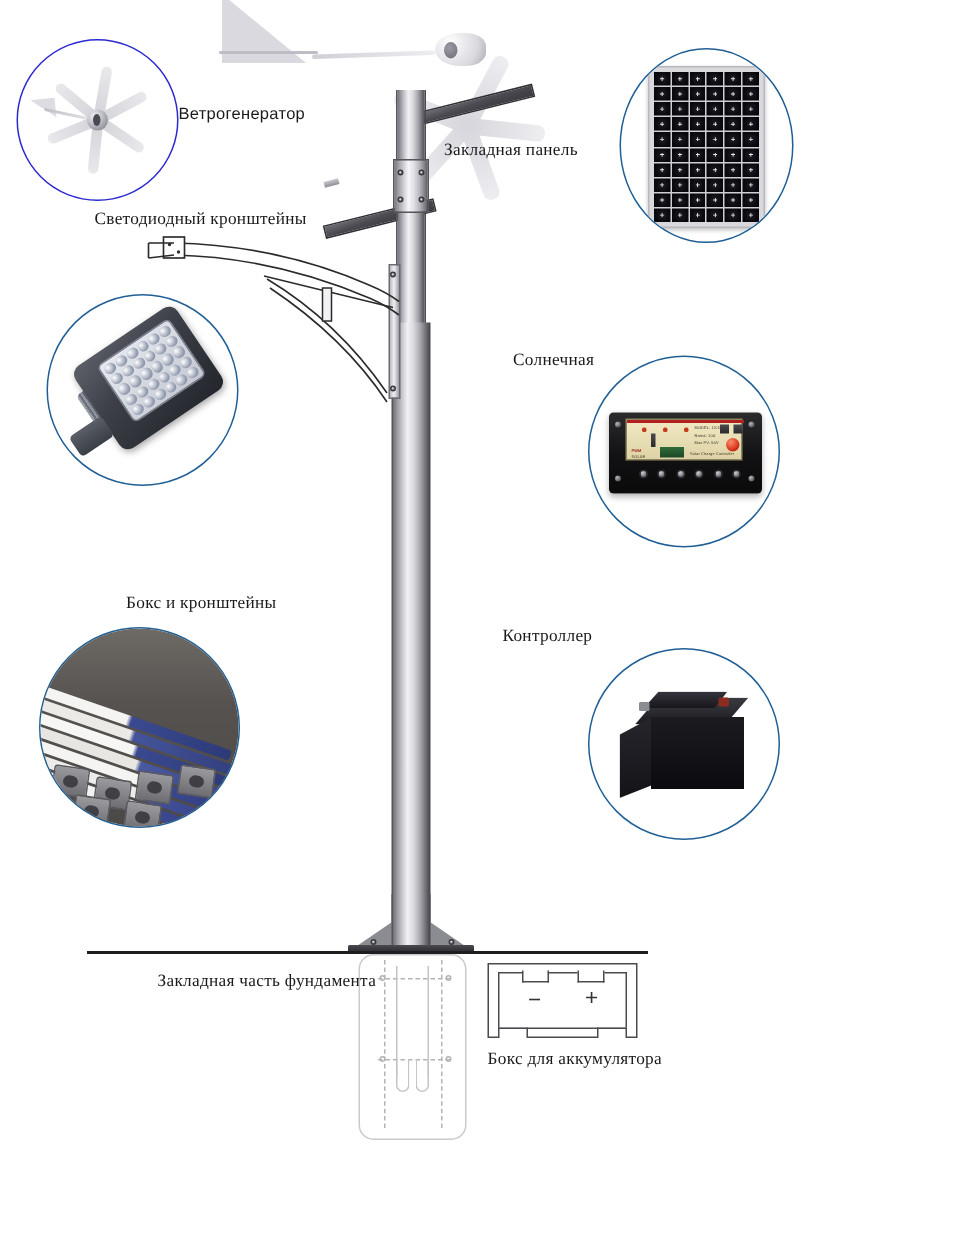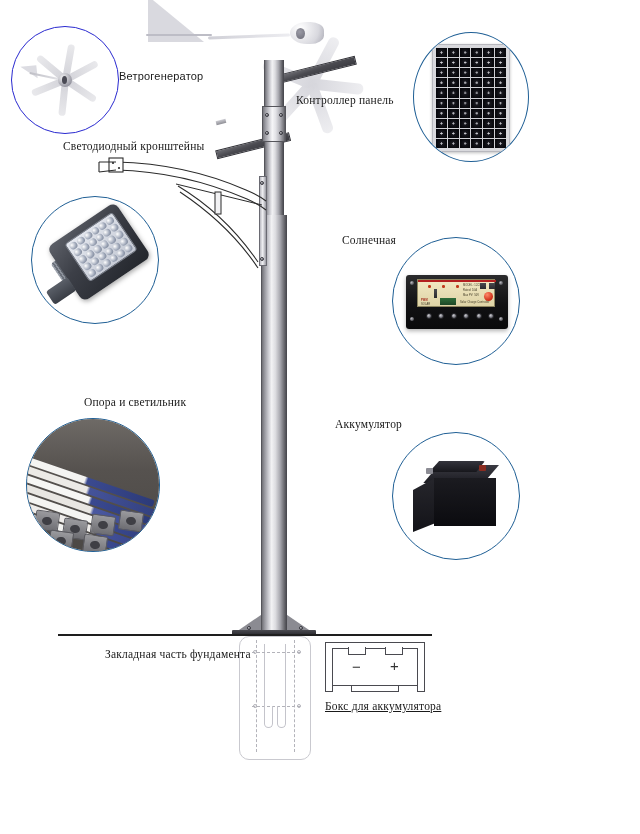--- a/index.html
+++ b/index.html
@@ -506,21 +506,21 @@
           <div class="sp-cell"></div>
         <div class="sp-cell"></div>
           <div class="sp-cell"></div>
           <div class="sp-cell"></div>
           <div class="sp-cell"></div>
           <div class="sp-cell"></div>
           <div class="sp-cell"></div>
       </div>
     </div>
   </div>
-  <div class="label" style="left:296px; top:94px;">Контроллер панель</div>
+  <div class="label" style="left:296px; top:94px;">Закладная панель</div>
 
   <div class="pole" style="left:264px; top:60px; width:20px; height:215px;"></div>
   <div class="pole" style="left:261px; top:215px; width:26px; height:400px;"></div>
 
   <div class="pole-collar" style="left:262px; top:106px; width:24px; height:36px;"></div>
   <div class="bolt" style="left:265px; top:113px;"></div>
   <div class="bolt" style="left:279px; top:113px;"></div>
   <div class="bolt" style="left:265px; top:131px;"></div>
   <div class="bolt" style="left:279px; top:131px;"></div>
 
@@ -618,35 +618,35 @@
       <div class="ctrl-strip" style="left:71px; top:3px; width:6px; height:6px;"></div>
     </div>
     <div class="ctrl-term" style="left:33px; top:75px; width:6px; height:6px;"></div>
     <div class="ctrl-term" style="left:45px; top:75px; width:6px; height:6px;"></div>
     <div class="ctrl-term" style="left:58px; top:75px; width:6px; height:6px;"></div>
     <div class="ctrl-term" style="left:70px; top:75px; width:6px; height:6px;"></div>
     <div class="ctrl-term" style="left:83px; top:75px; width:6px; height:6px;"></div>
     <div class="ctrl-term" style="left:95px; top:75px; width:6px; height:6px;"></div>
   </div>
 
-  <div class="label" style="left:335px; top:418px;">Аккумулятор</div>
+  <div class="label" style="left:335px; top:418px;">Контроллер</div>
 
   <div class="callout steel" style="left:392px; top:432px; width:128px; height:128px;">
     <div class="bat-top" style="left:20px; top:32px; width:86px; height:18px;
                 clip-path: polygon(12% 100%, 30% 0%, 100% 0%, 82% 100%);"></div>
     <div class="bat-lid" style="left:30px; top:28px; width:62px; height:11px;
                 clip-path: polygon(10% 100%, 26% 0%, 100% 0%, 86% 100%);"></div>
     <div class="bat-term" style="left:33px; top:35px; width:7px; height:6px; background:#8c8c94;"></div>
     <div class="bat-term" style="left:86px; top:32px; width:7px; height:6px; background:#8a2c20;"></div>
     <div class="bat-side" style="left:20px; top:45px; width:22px; height:54px;
                 clip-path: polygon(0% 22%, 100% 0%, 100% 84%, 0% 100%);"></div>
     <div class="bat-front" style="left:41px; top:45px; width:62px; height:48px;"></div>
   </div>
 
-  <div class="label" style="left:84px; top:396px;">Опора и светильник</div>
+  <div class="label" style="left:84px; top:396px;">Бокс и кронштейны</div>
 
   <div class="callout steel" style="left:26px; top:418px; width:134px; height:134px;">
     <div class="opora-bg"></div>
 
     <div class="opora-rod" style="left:-16px; top:32px; width:152px; height:7px; background:linear-gradient(90deg,#f4f4f2 0%,#f4f4f2 52%,#3b4a90 54%,#2c3a78 100%); transform:rotate(19deg);"></div>
     <div class="opora-rod" style="left:-14px; top:42px; width:152px; height:7px; background:linear-gradient(90deg,#eceae6 0%,#eceae6 52%,#45539a 54%,#32407f 100%); transform:rotate(19deg);"></div>
     <div class="opora-rod" style="left:-12px; top:52px; width:152px; height:7px; background:linear-gradient(90deg,#f6f6f4 0%,#f6f6f4 52%,#3a4990 54%,#2b3977 100%); transform:rotate(19deg);"></div>
     <div class="opora-rod" style="left:-10px; top:62px; width:152px; height:7px; background:linear-gradient(90deg,#e8e6e2 0%,#e8e6e2 52%,#4a58a0 54%,#36448a 100%); transform:rotate(19deg);"></div>
     <div class="opora-rod" style="left:-8px;  top:72px; width:152px; height:7px; background:linear-gradient(90deg,#f4f4f2 0%,#f4f4f2 52%,#3d4c94 54%,#2e3c7c 100%); transform:rotate(19deg);"></div>
     <div class="opora-rod" style="left:-6px;  top:82px; width:152px; height:7px; background:linear-gradient(90deg,#eeecea 0%,#eeecea 52%,#44529c 54%,#333f82 100%); transform:rotate(19deg);"></div>
@@ -685,15 +685,15 @@
 
   <div class="bbox-outer" style="left:325px; top:642px; width:100px; height:50px;"></div>
   <div class="bbox-inner" style="left:332px; top:648px; width:86px; height:38px;"></div>
   <div class="bbox-tab" style="left:348px; top:647px; width:18px; height:8px;"></div>
   <div class="bbox-tab" style="left:385px; top:647px; width:18px; height:8px;"></div>
   <div class="bbox-foot" style="left:332px; top:685px; width:20px; height:7px;"></div>
   <div class="bbox-foot" style="left:398px; top:685px; width:20px; height:7px;"></div>
   <div class="bbox-sign" style="left:352px; top:659px;">−</div>
   <div class="bbox-sign" style="left:390px; top:658px;">+</div>
 
-  <div class="label" style="left:325px; top:700px;text-decoration:underline;">Бокс для аккумулятора</div>
+  <div class="label" style="left:325px; top:700px;">Бокс для аккумулятора</div>
 
 </div>
 
 </body></html>

